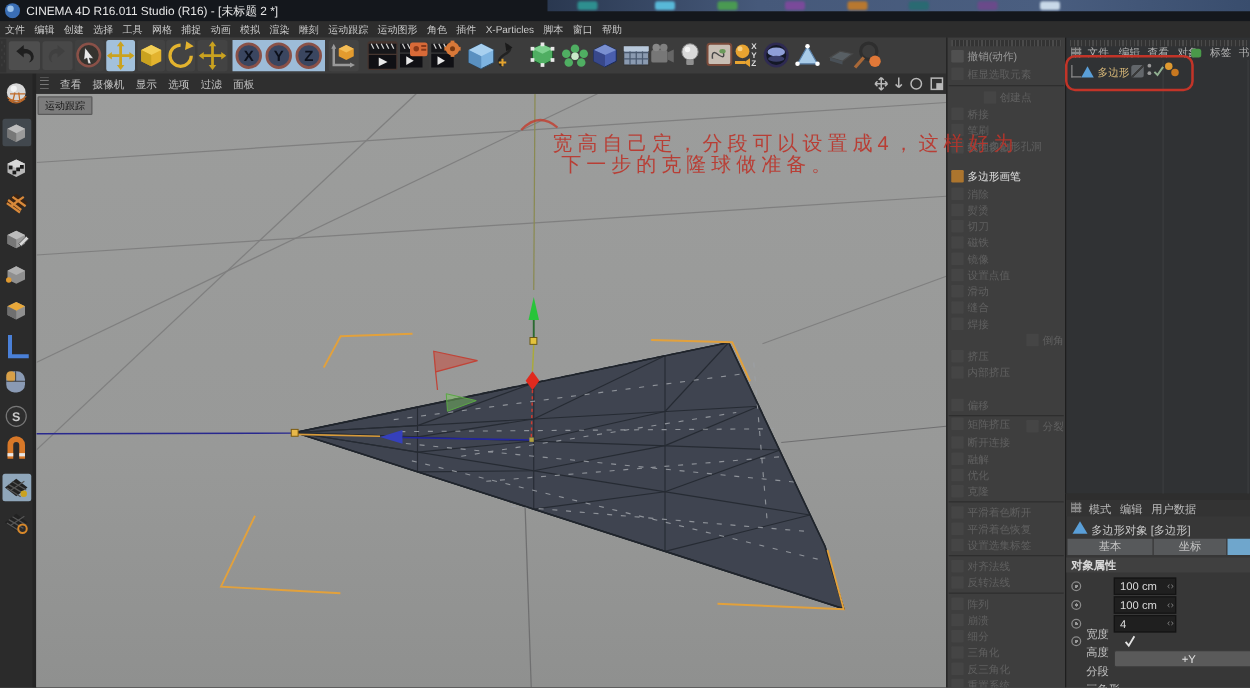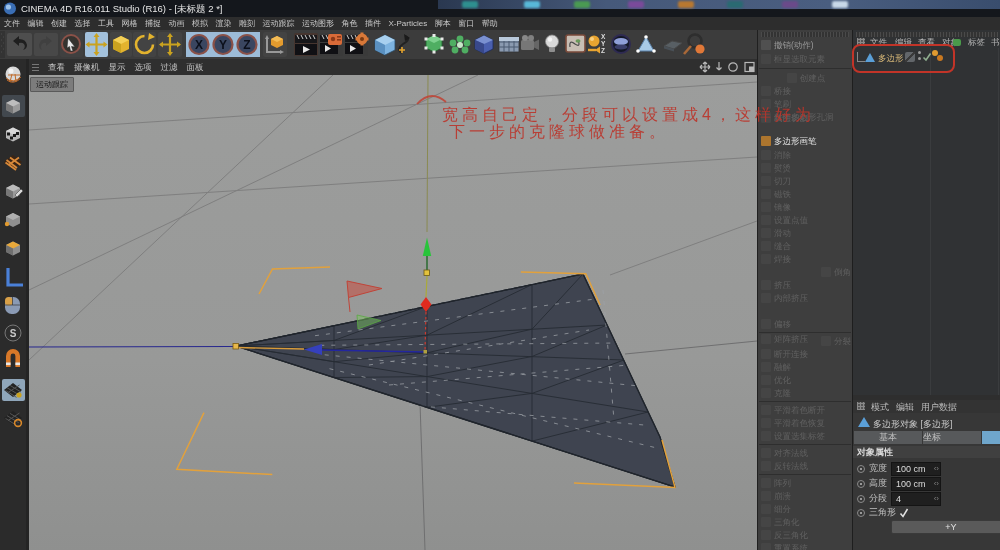--- a/index.html
+++ b/index.html
@@ -37,21 +37,21 @@
     white-space:nowrap;overflow:hidden;line-height:12px;}
   .prow .pi{display:inline-block;width:10px;height:10px;margin:1px 3px 0 1px;
     background:#474747;vertical-align:top;border-radius:1px;opacity:0.8;}
   
   #om{left:852px;top:30px;width:148px;height:365px;background:#303234;border-left:1px solid #1e1e1e;}
   
   #am{left:852px;top:395px;width:148px;height:155px;background:#373737;border-left:1px solid #1e1e1e;}
   .grip{background:repeating-linear-gradient(90deg,#4a4a4a 0 1px,#333 1px 3px);height:5px;}
   .amrow{position:absolute;left:0;width:148px;height:14px;font-size:9px;white-space:nowrap;}
   .amc{display:inline-block;width:6px;height:6px;border:1.2px solid #8a8a8a;border-radius:50%;margin:2.5px 0 0 4px;vertical-align:top;background:radial-gradient(circle,#999 0 1.2px,transparent 1.3px);}
-  .aml{display:inline-block;color:#c0c0c0;margin-left:4px;line-height:13px;vertical-align:top;}
+  .aml{display:inline-block;color:#c0c0c0;margin-left:4px;line-height:13px;vertical-align:top;margin-top:39px;}
   .ambox{position:absolute;left:38px;top:0;width:44px;height:12px;background:#1f1f1f;color:#dcdcdc;
     font-size:9px;line-height:12px;padding-left:4px;border:1px solid #141414;}
   .spin{position:absolute;right:1px;top:0;color:#808080;font-size:8px;}
   .amdd{position:absolute;left:38px;top:0;width:106px;height:12px;background:#5a5a5a;color:#e2e2e2;
     font-size:9px;line-height:12px;padding-left:6px;border:1px solid #3a3a3a;border-radius:2px;}
 </style>
 </head>
 <body>
 <div class="abs" id="titlebar"></div>
 <div class="abs" id="titleglass">
@@ -491,21 +491,21 @@
   <div style="position:absolute;left:0;top:0;width:148px;height:5px;background:#2e2e2e;"></div>
   <div style="position:absolute;left:0;top:5px;width:148px;height:13px;font-size:9px;color:#bcbcbc;white-space:nowrap;background:#333;">
     <span style="position:absolute;left:4px;top:2px;width:8px;height:8px;background:repeating-linear-gradient(0deg,#8a8a8a 0 1px,transparent 1px 3px),repeating-linear-gradient(90deg,#8a8a8a 0 1px,transparent 1px 3px),#555;"></span>
     <span style="position:absolute;left:18px;top:1px;">模式</span>
     <span style="position:absolute;left:43px;top:1px;">编辑</span>
     <span style="position:absolute;left:68px;top:1px;">用户数据</span>
   </div>
   <div style="position:absolute;left:5px;top:22px;width:0;height:0;border-left:6px solid transparent;border-right:6px solid transparent;border-bottom:10px solid #5a9fd8;"></div>
   <div style="position:absolute;left:20px;top:23px;font-size:9px;color:#c8c8c8;">多边形对象 [多边形]</div>
   <div style="position:absolute;left:1px;top:36px;width:68px;height:13px;background:#57595b;color:#c2c2c2;font-size:9px;text-align:center;line-height:13px;">基本</div>
-  <div style="position:absolute;left:70px;top:36px;width:58px;height:13px;background:#57595b;color:#c2c2c2;font-size:9px;line-height:13px;">坐标</div>
+  <div style="position:absolute;left:70px;top:36px;width:58px;height:13px;background:#57595b;color:#c2c2c2;font-size:9px;text-align:center;line-height:13px;">坐标</div>
   <div style="position:absolute;left:129px;top:36px;width:19px;height:13px;background:#6fa6cc;"></div>
   <div style="position:absolute;left:0px;top:51px;width:148px;height:12px;background:#404040;color:#d8d8d8;font-size:9px;font-weight:bold;line-height:12px;"><span style="margin-left:4px;">对象属性</span></div>
   <div class="amrow" style="top:67px;"><span class="amc"></span><span class="aml">宽度</span><span class="ambox">100 cm<span class="spin">‹›</span></span></div>
   <div class="amrow" style="top:82px;"><span class="amc"></span><span class="aml">高度</span><span class="ambox">100 cm<span class="spin">‹›</span></span></div>
   <div class="amrow" style="top:97px;"><span class="amc"></span><span class="aml">分段</span><span class="ambox">4<span class="spin">‹›</span></span></div>
   <div class="amrow" style="top:111px;"><span class="amc"></span><span class="aml">三角形</span><svg style="margin-left:3px;vertical-align:top;margin-top:2px;" width="10" height="10" viewBox="0 0 10 10">
         <path d="M1.5 5.5 L4 8.5 L8.5 1" stroke="#e2e2e2" stroke-width="1.5" fill="none"></path>
       </svg></div>
   <div class="amrow" style="top:125px;text-align:center;"><span class="amc"></span><span class="aml">方向</span><span class="amdd">+Y</span></div>
 </div>

